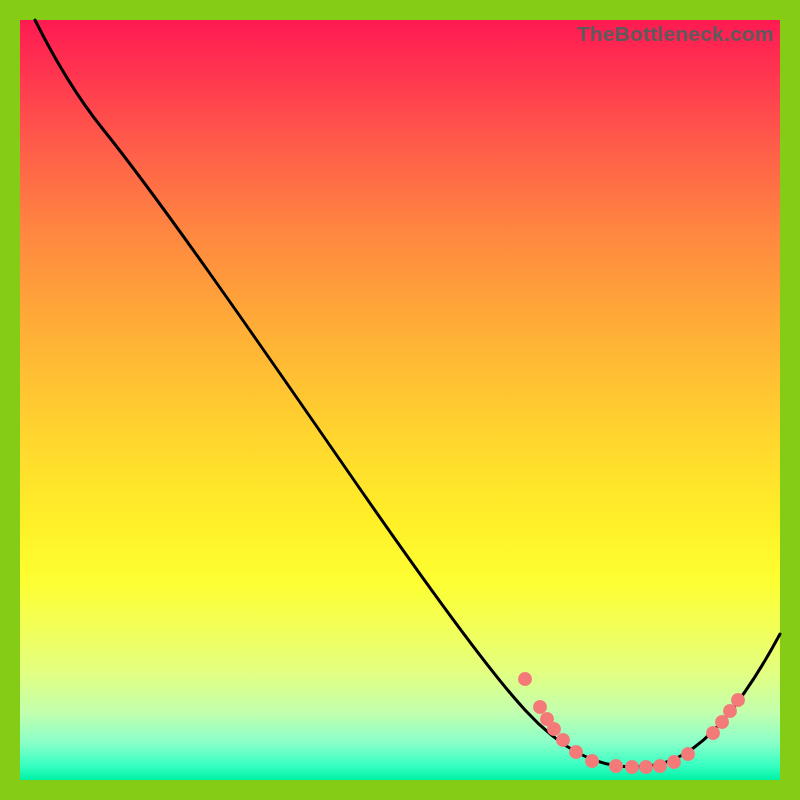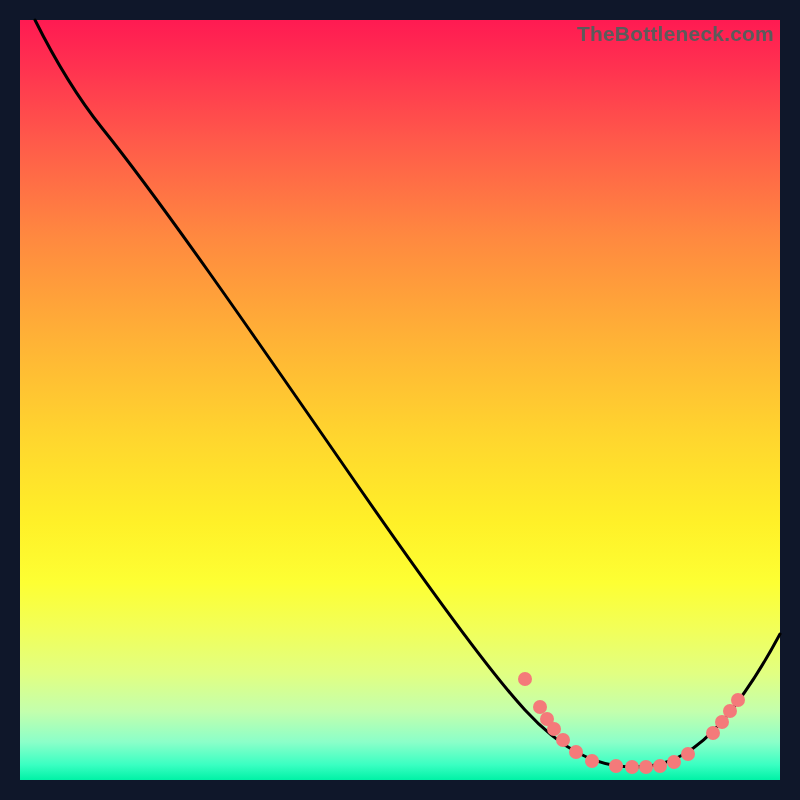--- a/index.html
+++ b/index.html
@@ -9,21 +9,21 @@
     height: 800px;
     background: #000;
     overflow: hidden;
   }
   .frame {
     position: absolute;
     left: 0;
     top: 0;
     width: 800px;
     height: 800px;
-    background: #0f172a;
+    background: #84cc16;
   }
   .plot {
     position: absolute;
     left: 20px;
     top: 20px;
     width: 760px;
     height: 760px;
     background: linear-gradient(
       to bottom,
       #ff1a52 0%,

